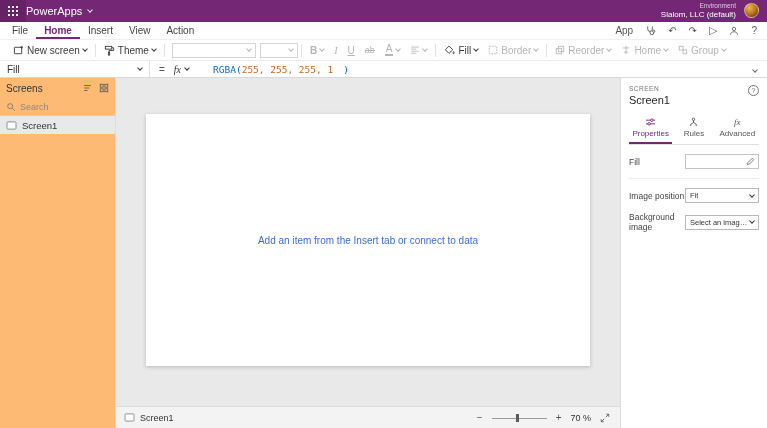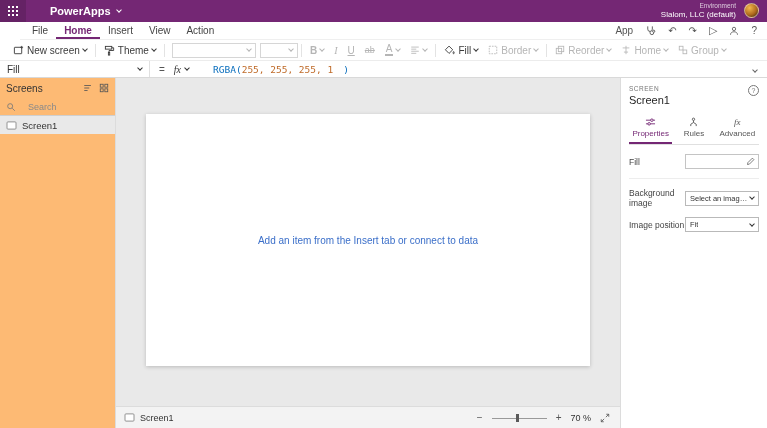--- a/index.html
+++ b/index.html
@@ -4,30 +4,30 @@
 <style>
   * { margin:0; padding:0; box-sizing:border-box; }
   html,body { width:767px; height:428px; overflow:hidden; }
   body { font-family:"Liberation Sans", sans-serif; background:#fff; color:#333; }
   .app { width:767px; height:428px; display:flex; flex-direction:column; }
 
   
   .topbar { height:22px; background:#742774; display:flex; align-items:center; color:#fff; flex:0 0 auto; }
   .waffle { width:26px; height:22px; display:grid; grid-template-columns:repeat(3,2px); grid-template-rows:repeat(3,2px); gap:2px; place-content:center; cursor:pointer; background:rgba(0,0,0,.12); }
   .waffle span { width:2px; height:2px; background:#fff; }
-  .brand { display:flex; align-items:center; gap:6px; font-size:11px; font-weight:bold; margin-left:24px; cursor:pointer; }
+  .brand { display:flex; align-items:center; gap:6px; font-size:11px; font-weight:normal; margin-left:0; cursor:pointer; }
   .chev { display:inline-block; width:4px; height:4px; border-right:1px solid currentColor; border-bottom:1px solid currentColor; transform:rotate(45deg); margin-bottom:2px; }
   .top-right { margin-left:auto; display:flex; align-items:center; gap:8px; padding-right:8px; }
   .env { text-align:right; line-height:1.2; }
   .env-label { font-size:6.5px; color:rgba(255,255,255,.75); }
   .env-value { font-size:8px; font-weight:normal; }
   .avatar { width:15px; height:15px; border-radius:50%; background:radial-gradient(circle at 35% 30%, #f2b84b 0%, #b06a1e 55%, #2e1d08 100%); border:1px solid rgba(255,255,255,.5); cursor:pointer; }
 
   
-  .menubar { height:18px; display:flex; align-items:stretch; padding-left:4px; border-bottom:1px solid #efefef; flex:0 0 auto;margin-left:20px; }
+  .menubar { height:18px; display:flex; align-items:stretch; padding-left:4px; border-bottom:1px solid #efefef; flex:0 0 auto; }
   .tab { font-size:10px; color:#444; padding:0 8px; display:flex; align-items:center; cursor:pointer; }
   .tab.active { color:#742774; font-weight:bold; box-shadow:inset 0 -2px 0 #742774; }
   .menubar-right { margin-left:auto; display:flex; align-items:center; gap:12px; padding-right:10px; color:#555; }
   .menubar-right .mi { font-size:10px; cursor:pointer; display:flex; align-items:center; line-height:1; }
   .app-label { font-size:10px; cursor:pointer; }
   .icon-svg { display:block; }
 
   
   .ribbon { height:20px; display:flex; align-items:center; padding:0 8px; font-size:10px; color:#3b3b3b; flex:0 0 auto; }
   .ritem { display:flex; align-items:center; gap:3px; padding:0 5px; cursor:pointer; white-space:nowrap; }
@@ -57,21 +57,21 @@
   .main { flex:1; display:flex; min-height:0; }
   .left { width:116px; background:#fdba74; border-right:1px solid #dcdcdc; display:flex; flex-direction:column; }
   .center { flex:1; display:flex; flex-direction:column; background:#e9e9e9; min-width:0; }
   .right { width:147px; background:#fff; border-left:1px solid #dcdcdc; padding:7px 8px 0; }
 
   
   .lp-head { height:20px; display:flex; align-items:center; padding:0 6px; }
   .lp-title { font-size:10px; color:#333; }
   .lp-icons { margin-left:auto; display:flex; gap:6px; color:#555; }
   .lp-icons span { cursor:pointer; display:flex; }
-  .lp-search { height:18px; display:flex; align-items:center; gap:12px; padding:0 6px; border-bottom:1px solid #cfcfcf; color:#777; }
+  .lp-search { height:18px; display:flex; align-items:center; gap:4px; padding:0 6px; border-bottom:1px solid #cfcfcf; color:#777; }
   .lp-search input { border:none; outline:none; background:transparent; font-size:9px; width:80px; font-family:"Liberation Sans", sans-serif; color:#333; }
   .lp-search input::placeholder { color:#8a8a8a; }
   .lp-item { height:18px; display:flex; align-items:center; gap:5px; padding:0 6px; background:#e9e9e9; font-size:9.5px; color:#333; cursor:pointer; }
 
   
   .canvas-area { flex:1; position:relative; overflow:hidden; }
   .artboard { width:444px; height:252px; margin:36px auto 0; background:#fff; box-shadow:0 1px 4px rgba(0,0,0,.2); display:flex; align-items:center; justify-content:center; cursor:default; }
   .canvas-link { font-size:10px; color:#3b6fc9; cursor:pointer; }
 
   
@@ -367,29 +367,29 @@
 
       <div class="rp-row sep">
         <span class="rp-label">Fill</span>
         <span class="fill-btn">
           <svg class="icon-svg" width="9" height="9" viewBox="0 0 12 12" fill="none" stroke="currentColor" stroke-width="1">
               <path d="M2 10l.5-2.5L8.5 1.5l2 2L4.5 9.5 2 10z"></path>
             </svg>
         </span>
       </div>
       <div class="rp-row">
+        <span class="rp-label">Image position</span>
+        <span class="rp-select">
+          <span class="txt">Fit</span>
+          <span class="chev"></span>
+        </span>
+      </div>
+      <div class="rp-row">
         <span class="rp-label">Background image</span>
         <span class="rp-select">
           <span class="txt">Select an image...</span>
           <span class="chev"></span>
         </span>
       </div>
-      <div class="rp-row">
-        <span class="rp-label">Image position</span>
-        <span class="rp-select">
-          <span class="txt">Fit</span>
-          <span class="chev"></span>
-        </span>
-      </div>
     </aside>
 
   </div>
 </div>
 
 </body></html>

